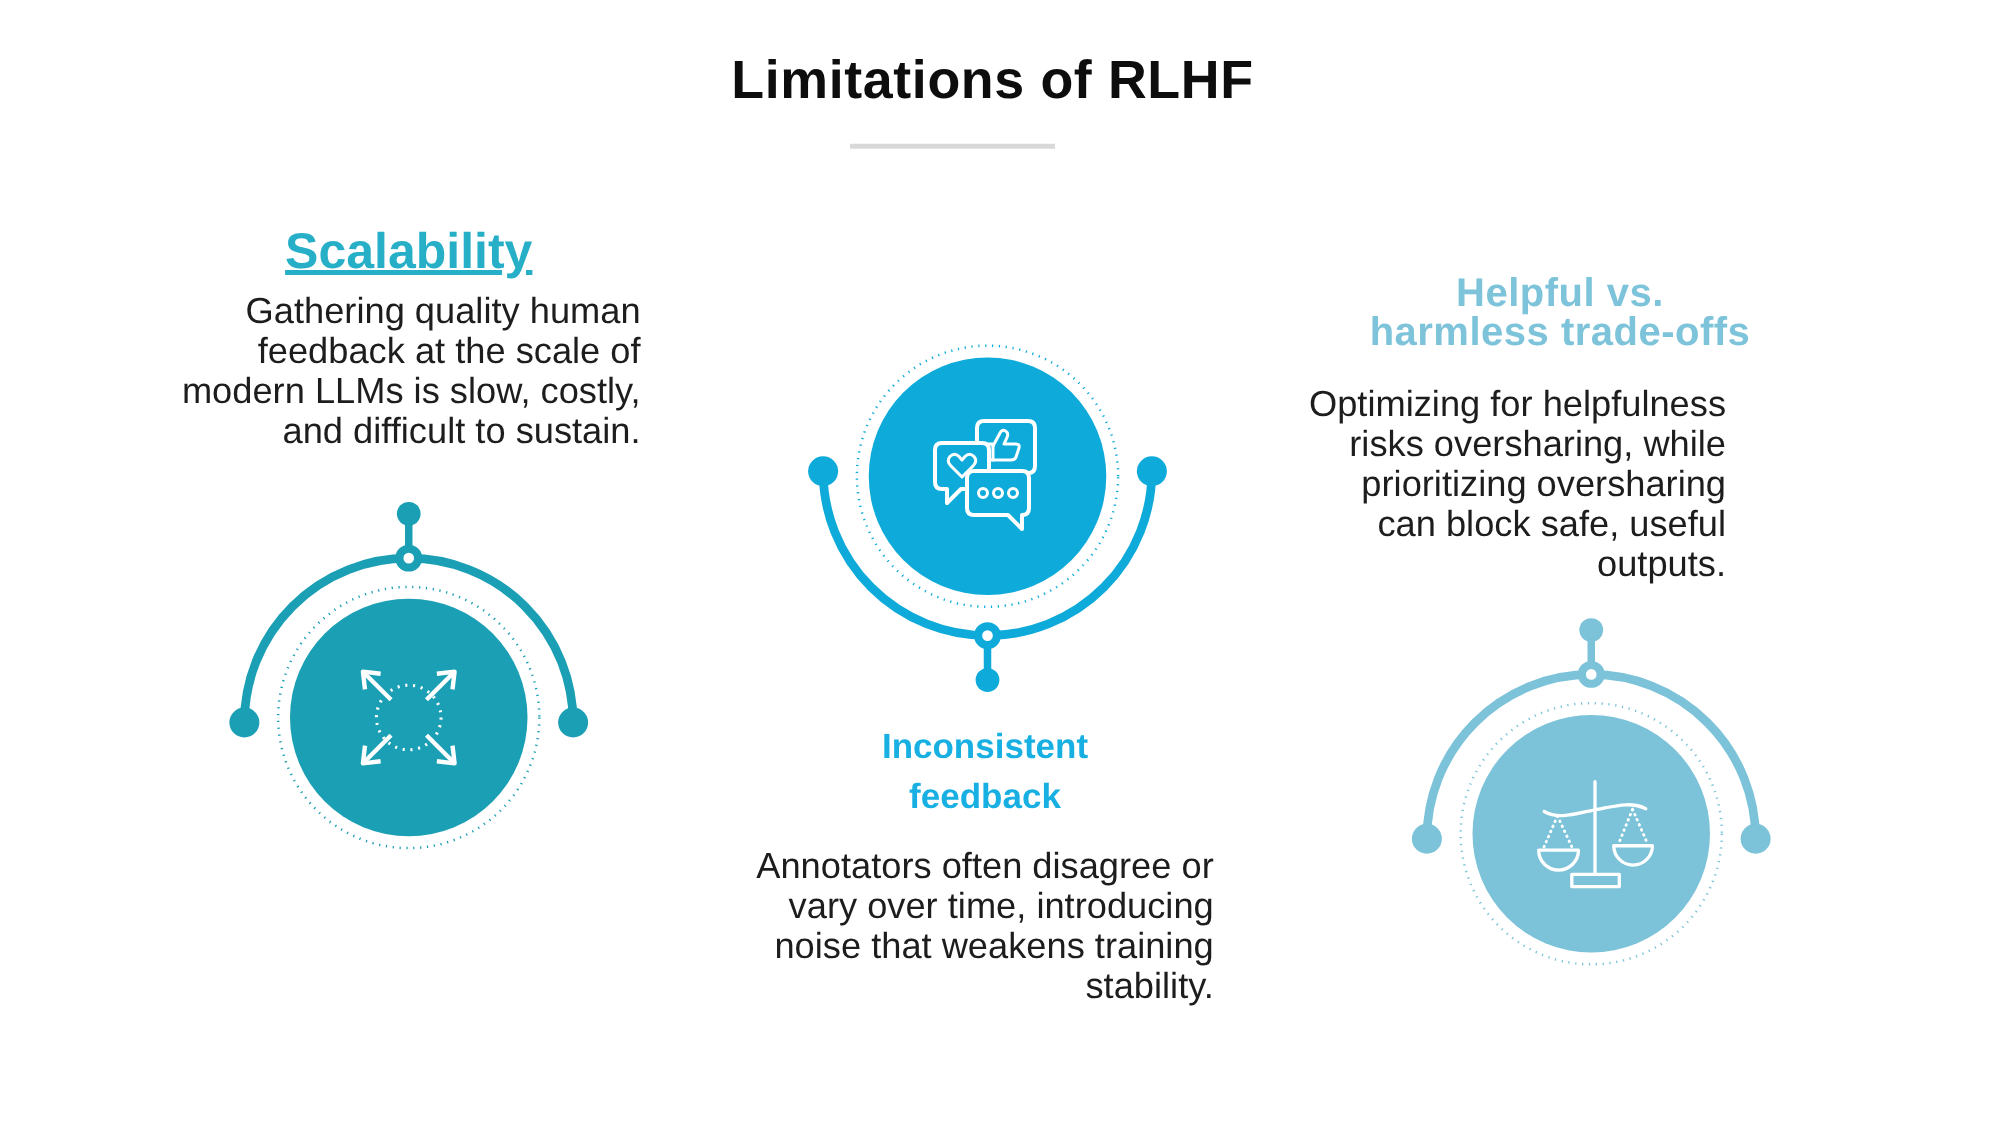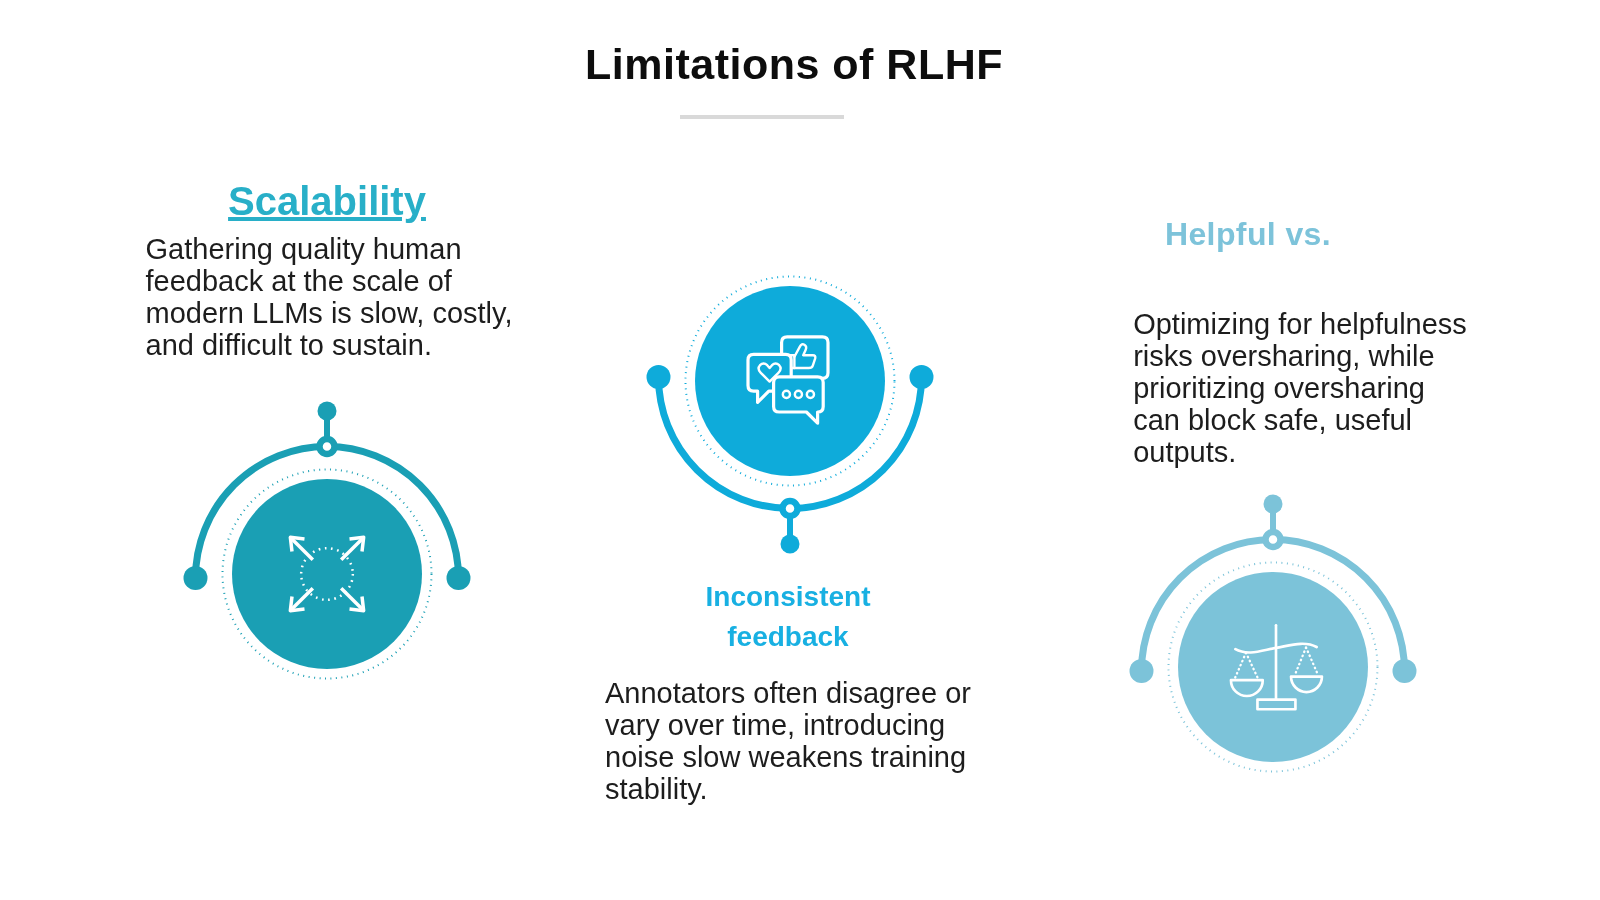--- a/index.html
+++ b/index.html
@@ -38,21 +38,21 @@
     text-align: center;
     font-weight: bold;
     white-space: nowrap;
   }
   .heading.h-teal  { font-size: 40px; line-height: 42px; color: var(--heading-teal); text-decoration: underline; }
   .heading.h-cyan  { font-size: 28px; line-height: 40px; color: var(--heading-cyan); }
   .heading.h-blue  { font-size: 32px; line-height: 31px; letter-spacing: 0.4px; color: var(--heading-light-blue); }
   .bodytext {
     position: absolute;
     transform: translateX(-50%);
-    text-align: left;
+    text-align: right;
     font-size: 29px;
     line-height: 32px;
     color: var(--body-color);
     white-space: nowrap;
   }
   .ring { position: absolute; width: 310px; height: 330px; }
   .ring.c-teal { color: var(--teal); }
   .ring.c-cyan { color: var(--cyan); }
   .ring.c-blue { color: var(--light-blue); }
   .ring.flip { transform: scaleY(-1); }
@@ -128,30 +128,31 @@
       <circle class="wline" cx="73" cy="78" r="4.5"></circle>
       <circle class="wline" cx="88" cy="78" r="4.5"></circle>
     </svg>
     <div class="heading h-cyan" style="left:788px; top:577px">
       <div>Inconsistent</div>
       <div>feedback</div>
     </div>
     <div class="bodytext" style="left:788px; top:677px">
       <div>Annotators often disagree or</div>
       <div>vary over time, introducing</div>
-      <div>noise slow weakens training</div>
+      <div>noise that weakens training</div>
       <div>stability.</div>
     </div>
   </section>
 
   <section>
     <div class="heading h-blue" style="left:1248px; top:219px">
       <div>Helpful vs.</div>
+      <div>harmless trade-offs</div>
     </div>
-    <div class="bodytext" style="left:1300px; top:308px">
+    <div class="bodytext" style="left:1214px; top:308px">
       <div>Optimizing for helpfulness</div>
       <div>risks oversharing, while</div>
       <div>prioritizing oversharing</div>
       <div>can block safe, useful</div>
       <div>outputs.</div>
     </div>
     <svg class="ring c-blue" style="left:1118px; top:481px" viewBox="0 0 310 330">
       <use href="#ring-motif"></use>
     </svg>
     <svg class="glyph" style="left:1223px; top:613px" width="106" height="106" viewBox="0 0 120 120">

